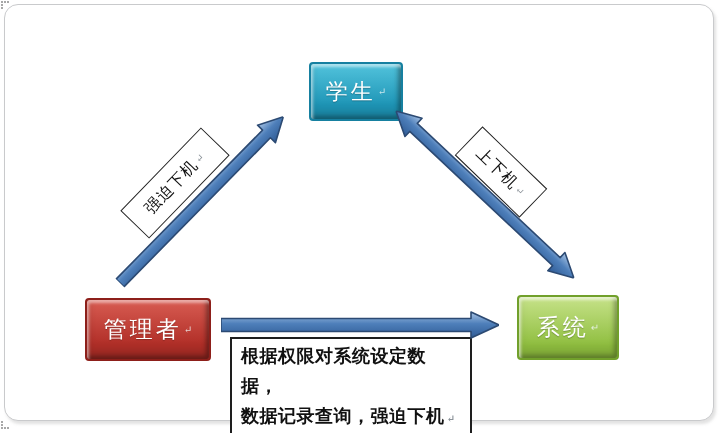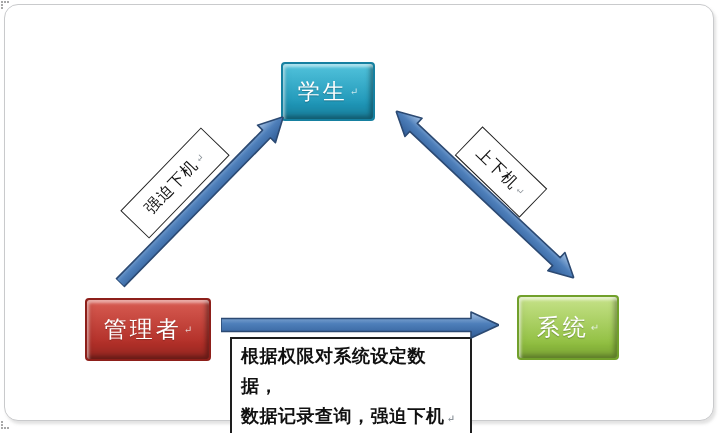--- a/index.html
+++ b/index.html
@@ -21,21 +21,21 @@
 
   
   .node{
     position:absolute;display:flex;align-items:center;justify-content:center;
     border-radius:4px;
   }
   .node .node-label{
     color:#ffffff;letter-spacing:3px;text-shadow:0 1px 1px rgba(0,0,0,.25);
   }
   .node-student{
-    left:276px;top:57px;width:90px;height:55px;font-size:22px;
+    left:304px;top:57px;width:90px;height:55px;font-size:22px;
     background:linear-gradient(180deg,var(--student-face-top) 0%,var(--student-face-bottom) 75%);
     border:2px solid var(--student-border);
     box-shadow:inset 2px 3px 3px rgba(255,255,255,.55),
                inset -3px -3px 4px rgba(0,0,0,.30),
                inset 0 -9px 10px rgba(0,0,0,.15);
   }
   .node-manager{
     left:80px;top:293px;width:122px;height:59px;font-size:23px;
     background:linear-gradient(180deg,var(--manager-face-top) 0%,var(--manager-face-bottom) 75%);
     border:2px solid var(--manager-border);

